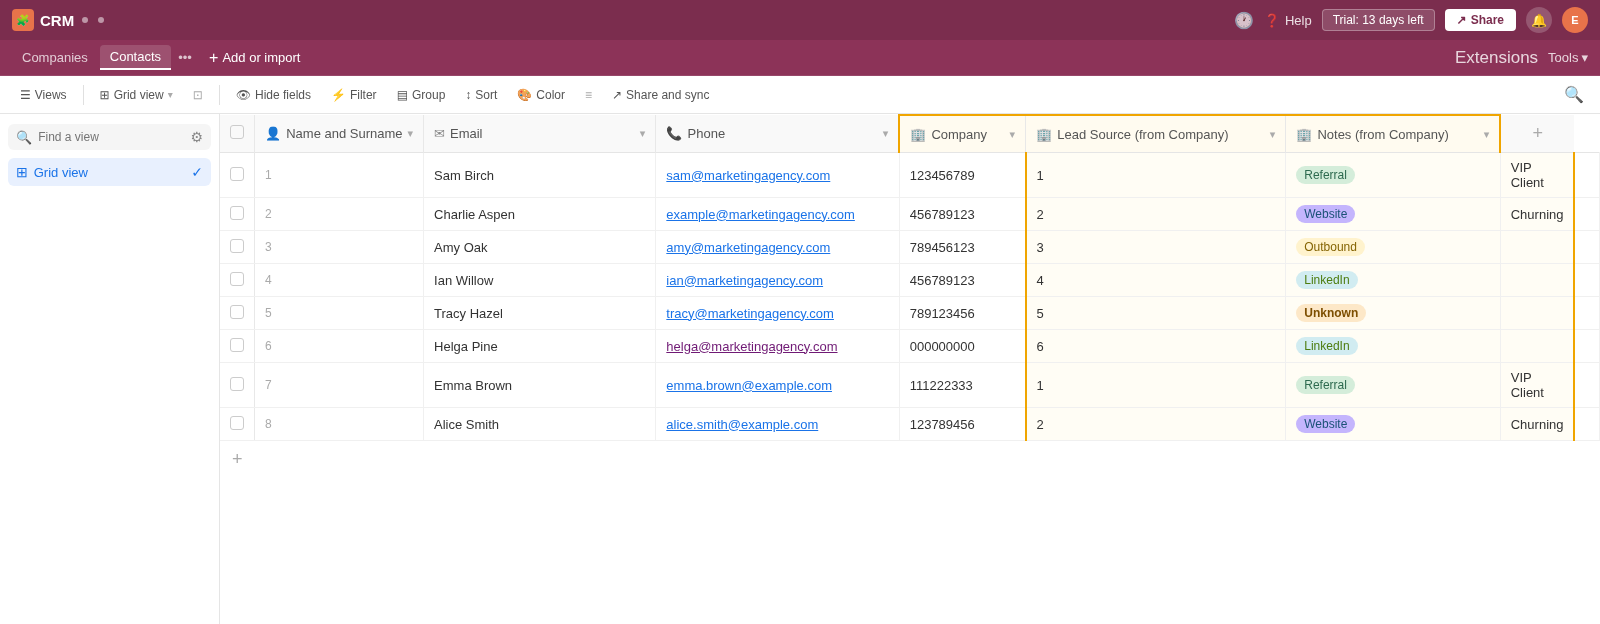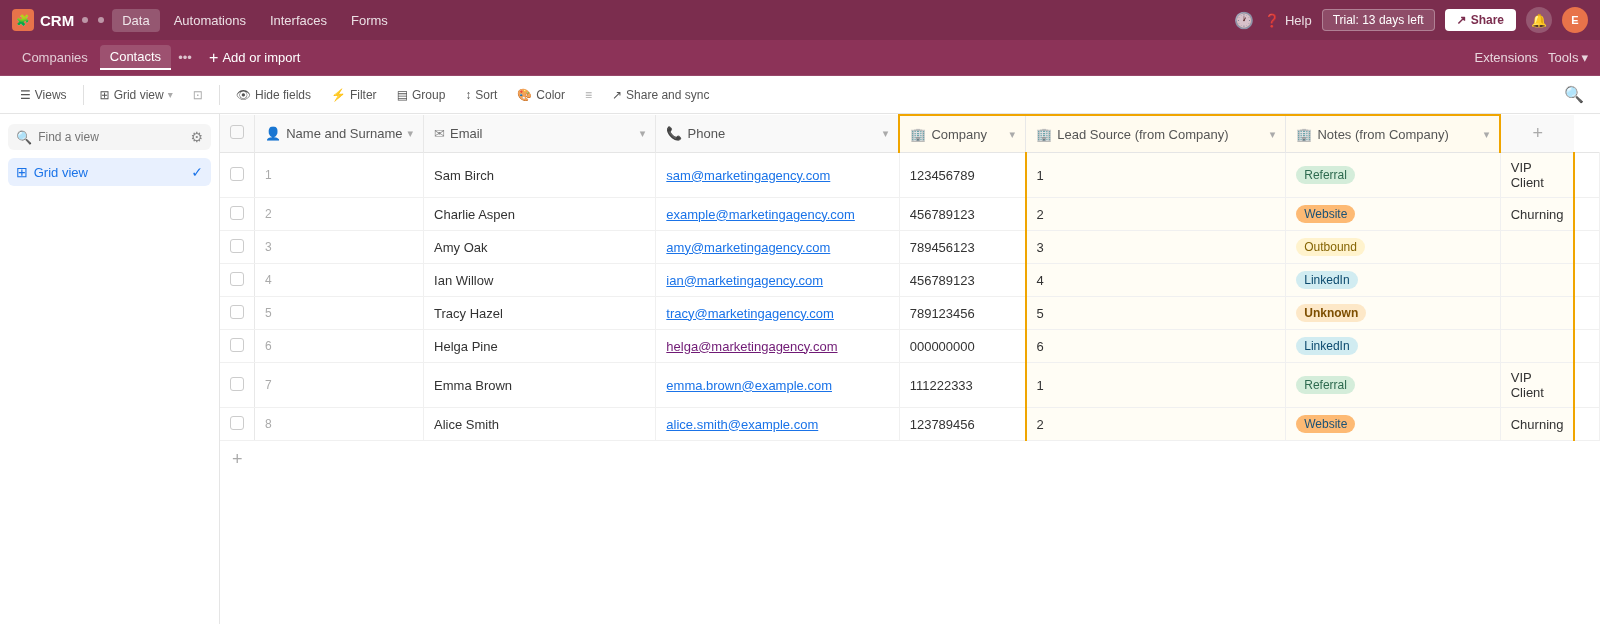--- a/index.html
+++ b/index.html
@@ -38,21 +38,21 @@
       padding: 0 12px;
       color: white;
       border-bottom: 1px solid rgba(255,255,255,0.1);
     }
     .sub-nav-left { display: flex; align-items: center; gap: 2px; flex: 1; }
     .sub-tab { padding: 4px 10px; color: rgba(255,255,255,0.75); cursor: pointer; font-size: 13px; border-radius: 4px; }
     .sub-tab.active { color: white; background: rgba(255,255,255,0.15); border-bottom: 2px solid white; border-radius: 4px 4px 0 0; }
     .sub-tab-more { width: 24px; height: 24px; display: flex; align-items: center; justify-content: center; color: rgba(255,255,255,0.7); cursor: pointer; border-radius: 4px; }
     .add-import-btn { display: flex; align-items: center; gap: 4px; color: white; cursor: pointer; padding: 4px 10px; border-radius: 4px; font-size: 13px; }
     .sub-nav-right { display: flex; align-items: center; gap: 10px; }
-    .ext-btn { color: rgba(255,255,255,0.8); font-size: 13px; cursor: pointer; }
+    .ext-btn { color: rgba(255,255,255,0.8); font-size: 17px; cursor: pointer; }
     .tools-btn { display: flex; align-items: center; gap: 3px; color: rgba(255,255,255,0.8); font-size: 13px; cursor: pointer; }
 
     
     .toolbar {
       background: white;
       display: flex;
       align-items: center;
       height: 38px;
       padding: 0 12px;
       border-bottom: 1px solid #e5e5e5;
@@ -85,46 +85,40 @@
     thead tr { background: #f9f9f9; border-bottom: 1px solid #e5e5e5; }
     th { padding: 8px 10px; text-align: left; color: #555; font-weight: 500; border-right: 1px solid #e8e8e8; white-space: nowrap; }
     td { padding: 7px 10px; border-bottom: 1px solid #f0f0f0; border-right: 1px solid #f0f0f0; color: #333; }
     .checkbox-cell { width: 30px; text-align: center; }
     .checkbox { width: 14px; height: 14px; border: 1.5px solid #ccc; border-radius: 3px; display: inline-block; cursor: pointer; }
     .add-row { color: #aaa; padding: 8px 12px; cursor: pointer; font-size: 18px; }
 
     
     .badge { display: inline-block; padding: 2px 8px; border-radius: 10px; font-size: 12px; font-weight: 500; }
     .badge-referral { background: #d4edda; color: #2d6a4f; }
-    .badge-website { background: #fdba74; color: #1a5276; }
+    .badge-website { background: #c4b5fd; color: #1a5276; }
     .badge-outbound { background: #fff3cd; color: #856404; }
-    .badge-linkedin { background: #d1ecf1; color: #0c4a6e; }
+    .badge-linkedin { background: #d1ecf1; color: #4d7c0f; }
     .badge-unknown { background: #fde8c8; color: #7d4e00; font-weight: bold; }
 
     
     .col-header-content { display: flex; align-items: center; gap: 5px; }
     .col-sort { margin-left: auto; color: #aaa; cursor: pointer; font-size: 11px; }
   </style>
 </head>
 <body>
 
 <div class="top-nav">
   <div class="top-nav-left">
     <div class="crm-logo">
       <div class="logo-icon">🧩</div>
       <span>CRM</span>
     </div>
     <div class="nav-dot"></div>
     <div class="nav-dot" style="margin-left:2px"></div>
-    <div class="nav-items">
-      <div class="nav-item active">Data</div>
-      <div class="nav-item">Automations</div>
-      <div class="nav-item">Interfaces</div>
-      <div class="nav-item">Forms</div>
-    </div>
   </div>
   <div class="top-nav-right">
     <span class="history-icon">🕐</span>
     <div class="help-btn">
       <span>❓</span>
       <span>Help</span>
     </div>
     <div class="trial-badge">Trial: 13 days left</div>
     <div class="share-btn">
       <span>↗</span>

